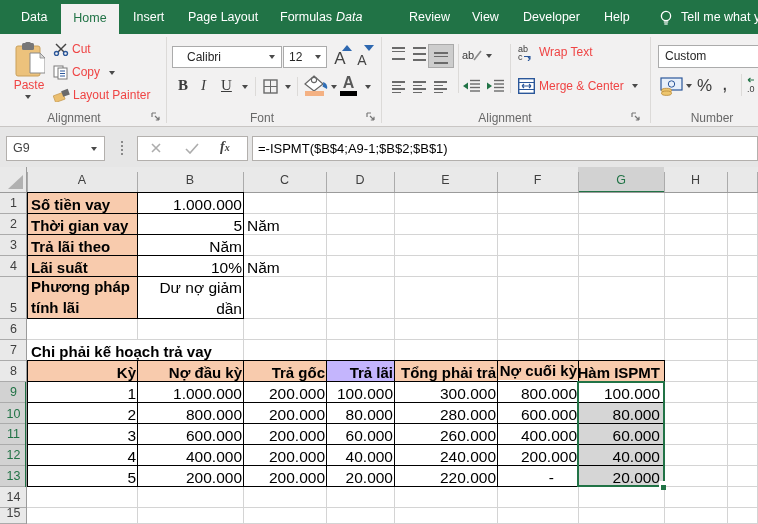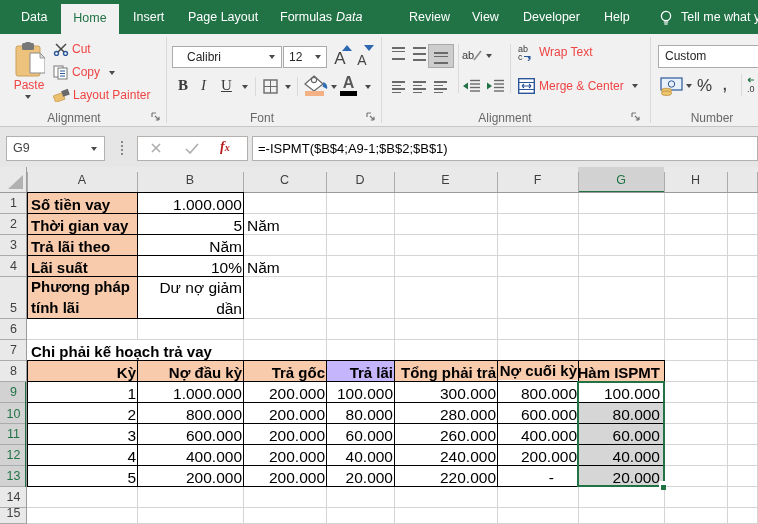--- a/index.html
+++ b/index.html
@@ -206,21 +206,21 @@
 <div style="position:absolute;left:121px;top:145px;width:2px;height:2px;background:#8a8a8a;"></div>
 <div style="position:absolute;left:121px;top:149px;width:2px;height:2px;background:#8a8a8a;"></div>
 <div style="position:absolute;left:121px;top:153px;width:2px;height:2px;background:#8a8a8a;"></div>
 <div class="fbox" style="position:absolute;left:137px;top:136px;width:111px;height:25px;"></div>
 <svg style="position:absolute;left:150px;top:142px;" width="12" height="12" viewBox="0 0 12 12">
 <path d="M2 2 L10 10 M10 2 L2 10" stroke="#adadad" stroke-width="1.6"></path>
 </svg>
 <svg style="position:absolute;left:185px;top:142px;" width="14" height="12" viewBox="0 0 14 12">
 <path d="M1 7 L5 11 L13 2" stroke="#adadad" stroke-width="1.6" fill="none"></path>
 </svg>
-<div class="abs" style="position:absolute;left:220px;top:139px;font-size:14px;font-style:italic;font-family:'Liberation Serif',serif;color:#b91c1c;font-weight:bold;">f<span style="font-size:10px;">x</span></div>
+<div class="abs" style="position:absolute;left:220px;top:139px;font-size:14px;font-style:italic;font-family:'Liberation Serif',serif;color:#404040;font-weight:bold;">f<span style="font-size:10px;">x</span></div>
 <div class="fbox" style="position:absolute;left:252px;top:136px;width:506px;height:25px;"></div>
 <div class="abs" style="position:absolute;left:258px;top:141px;font-size:13px;color:#000;">=-ISPMT($B$4;A9-1;$B$2;$B$1)</div>
 <div id="sheet"></div>
 <div style="position:absolute;left:0px;top:167px;width:758px;height:26px;background:#e9e9e9;"></div>
 <svg style="position:absolute;left:7px;top:175px;" width="17" height="15" viewBox="0 0 17 15">
     <path d="M16 0 L16 14 L1 14 Z" fill="#b1b1b1"></path>
   </svg>
 <div style="position:absolute;left:27px;top:167px;width:110px;height:26px;background:#e9e9e9;color:#3f3f3f;font-size:12.5px;text-align:center;line-height:27px;">A</div>
 <div style="position:absolute;left:137px;top:167px;width:106px;height:26px;background:#e9e9e9;color:#3f3f3f;font-size:12.5px;text-align:center;line-height:27px;">B</div>
 <div style="position:absolute;left:243px;top:167px;width:83px;height:26px;background:#e9e9e9;color:#3f3f3f;font-size:12.5px;text-align:center;line-height:27px;">C</div>

